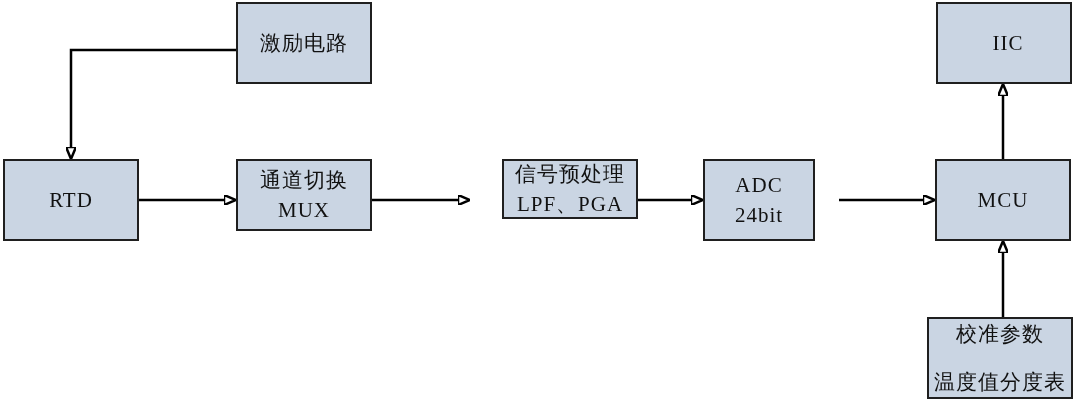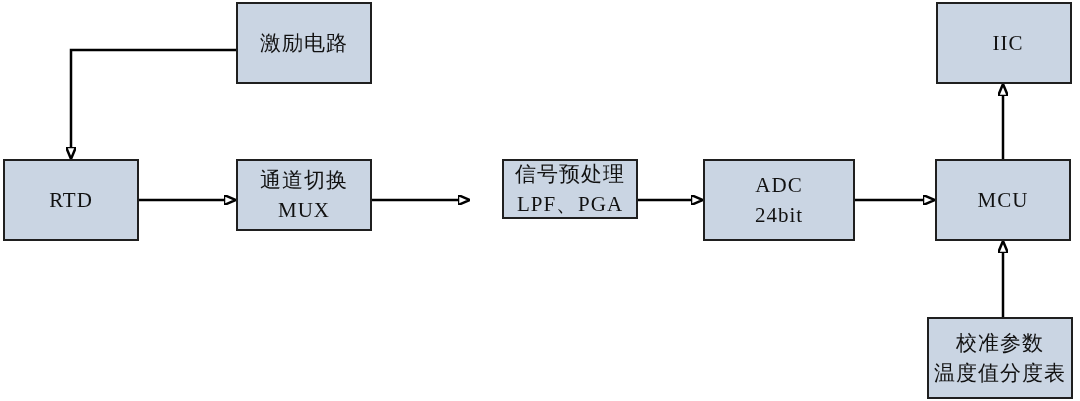--- a/index.html
+++ b/index.html
@@ -31,24 +31,24 @@
     font-size:21px;
     line-height:30px;
     letter-spacing:1px;
   }
   .node span{display:block;white-space:nowrap;}
   
   .n-excitation{left:236px;top:2px;width:136px;height:82px;}
   .n-rtd{left:3px;top:159px;width:136px;height:82px;gap:12px;}
   .n-mux{left:236px;top:159px;width:136px;height:72px;}
   .n-preproc{left:470px;top:159px;width:136px;height:60px;margin-left:32px;}
-  .n-adc{left:703px;top:159px;width:152px;height:82px;}
+  .n-adc{left:703px;top:159px;width:112px;height:82px;}
   .n-mcu{left:935px;top:159px;width:136px;height:82px;align-items:center;}
   .n-iic{left:936px;top:2px;width:136px;height:82px;padding-left:8px;}
-  .n-calib{left:927px;top:317px;width:146px;height:82px;}
+  .n-calib{left:927px;top:317px;width:146px;height:82px;justify-content:space-between;}
   .edges{position:absolute;left:0;top:0;width:1080px;height:401px;pointer-events:none;}
   .edges path, .edges polyline{
     fill:none;
     stroke:var(--line-color);
     stroke-width:2.5px;
   }
 </style>
 </head>
 <body>
 

